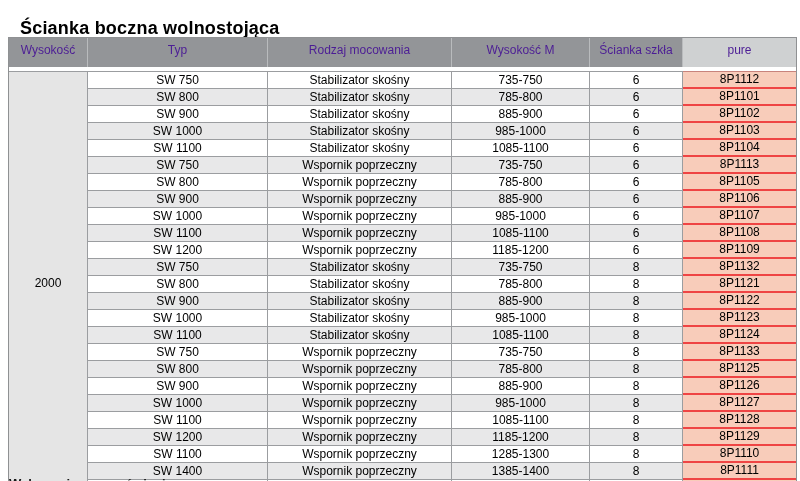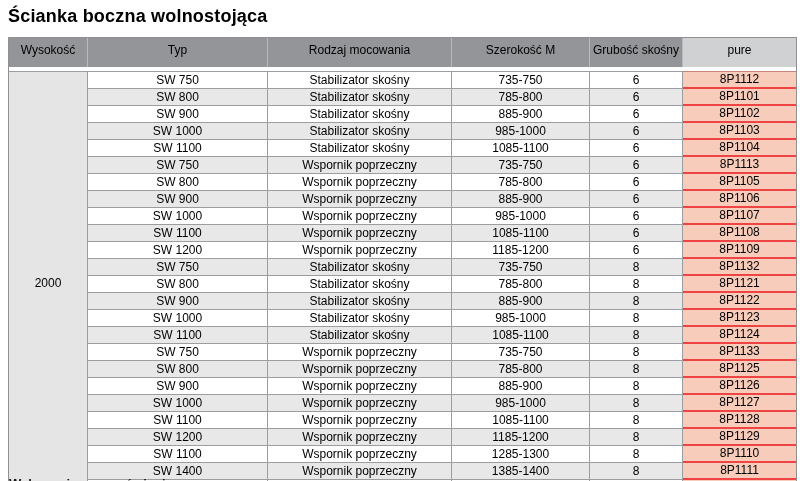--- a/index.html
+++ b/index.html
@@ -5,38 +5,38 @@
   html, body {
     margin: 0; padding: 0;
     width: 800px; height: 481px;
     overflow: hidden;
     background: #ffffff;
     font-family: "Liberation Sans", sans-serif;
     position: relative;
   }
   .page { position: relative; width: 800px; height: 481px; }
   h1.title {
-    margin: 0;
+    margin: 12px;
     position: absolute; left: 8px; top: 6px;
     font-size: 18px; font-weight: bold; color: #000000;
     letter-spacing: 0.2px;
   }
   .tbl-wrap {
     position: absolute; left: 8px; top: 37px;
     width: 789px;
     box-sizing: border-box;
     border: 1px solid #8f9193;
     background: #ffffff;
   }
   table.grid {
     border-collapse: separate; border-spacing: 0;
     table-layout: fixed; width: 787px;
   }
   th.th {
-    background: #939598; color: #000000;
+    background: #939598; color: #4c1d95;
     font-weight: normal; font-size: 12px;
     height: 29px; box-sizing: border-box;
     padding: 0 0 6px 0; vertical-align: middle; text-align: center;
     border-right: 1px solid #b9bbbd;
     overflow: hidden; white-space: nowrap;
   }
   th.th-pure { background: #cfd1d2; border-right: none; }
   tr.spacer td {
     height: 4px; background: #ffffff; padding: 0;
     border: none; border-bottom: 1px solid #9b9da0;
@@ -80,22 +80,22 @@
           <col style="width:184px">
         <col style="width:138px">
           <col style="width:93px">
           <col style="width:113px">
       </colgroup>
       <thead>
         <tr>
           <th class="th">Wysokość</th>
           <th class="th">Typ</th>
           <th class="th">Rodzaj mocowania</th>
-          <th class="th">Szerokość M</th>
-          <th class="th">Grubość skośny</th>
+          <th class="th">Wysokość M</th>
+          <th class="th">Ścianka szkła</th>
           <th class="th th-pure">pure</th>
         </tr>
         <tr class="spacer">
           <td></td>
           <td></td>
           <td></td>
           <td></td>
           <td></td>
           <td class="sp-pure"></td>
         </tr>

